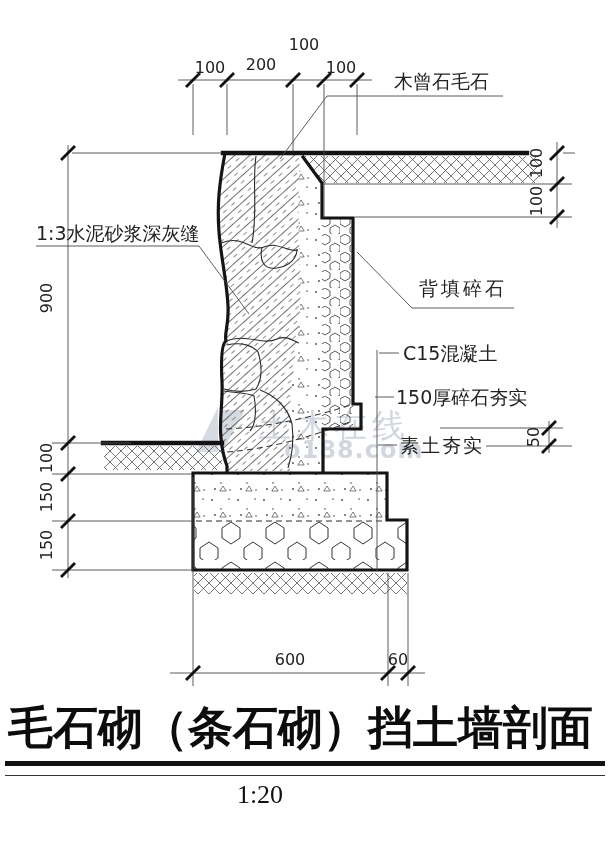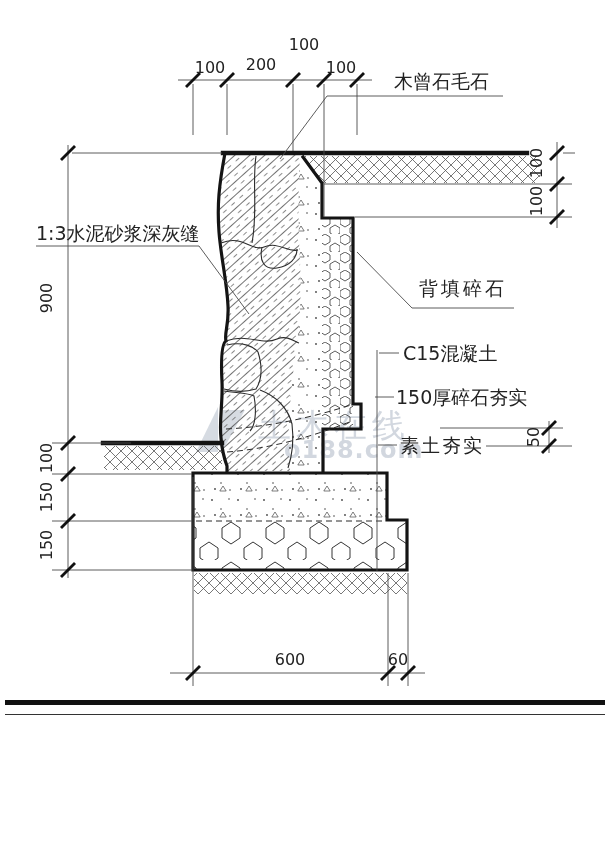--- a/index.html
+++ b/index.html
@@ -195,17 +195,19 @@
 
     <line class="thin" x1="375" y1="397" x2="394" y2="397"></line>
     <text class="ann" x="396" y="404">150厚碎石夯实</text>
 
     <line class="thin" x1="378" y1="445" x2="397" y2="445"></line>
     <text class="ann" x="400" y="452" letter-spacing="2">素土夯实</text>
   </g>
 </svg>
 
 <div class="titleblock">
+  <div class="title">毛石砌（条石砌）挡土墙剖面</div>
   <div class="rule-thick"></div>
   <div class="rule-thin"></div>
+  <div class="scale">1:20</div>
 </div>
 
 </div>
 
 </body></html>

